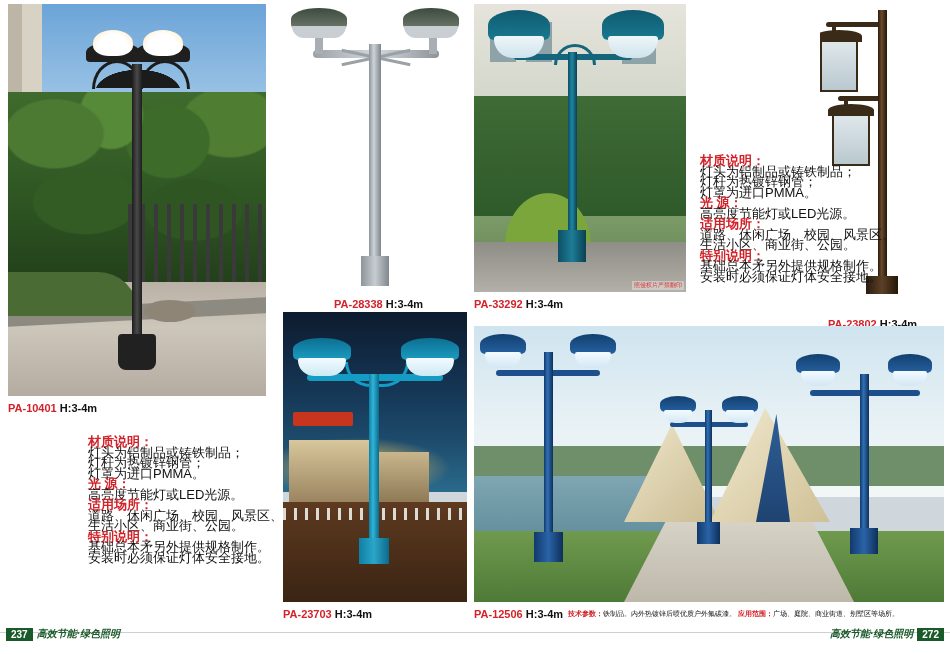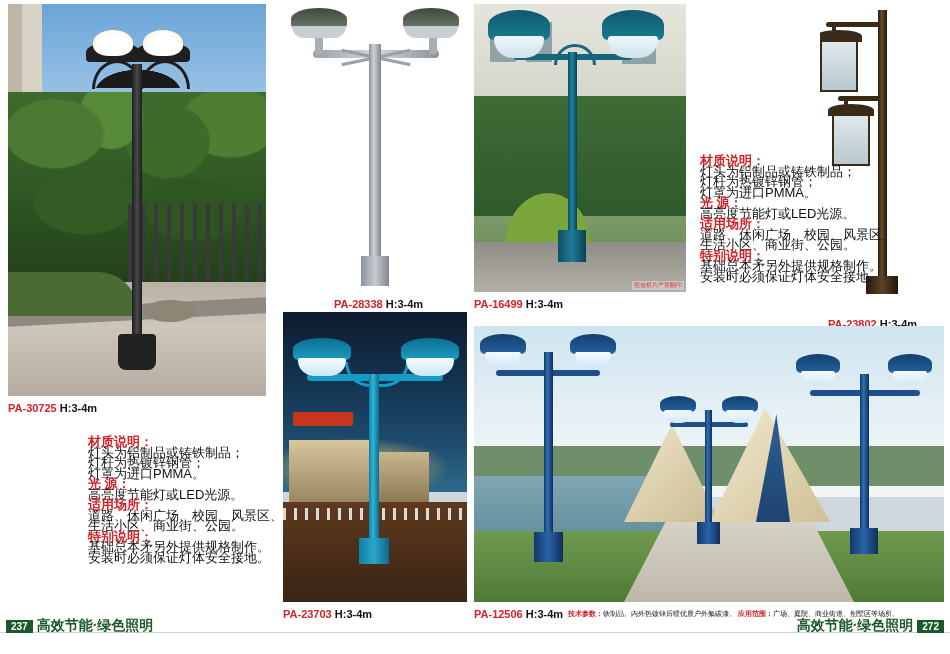--- a/index.html
+++ b/index.html
@@ -15,26 +15,26 @@
   
   .photo{position:absolute;overflow:hidden;background:#cfd6dc;}
   .cap{position:absolute;font-size:11px;font-weight:bold;color:#d2232a;white-space:nowrap;}
   .cap .h{color:#111;font-weight:bold;}
 
   
   .spec{position:absolute;font-size:13px;line-height:10.5px;color:#111;white-space:nowrap;}
   .spec .hd{color:#d2232a;font-weight:bold;}
 
   
-  .foot{position:absolute;bottom:16px;height:22px;width:100%;}
+  .foot{position:absolute;bottom:8px;height:22px;width:100%;}
   .foot-l,.foot-r{position:absolute;bottom:4px;height:16px;display:flex;align-items:center;gap:4px;}
   .foot-l{left:6px;}
   .foot-r{right:6px;}
   .pnum{background:#1a5a2a;color:#fff;font-size:10px;font-weight:bold;padding:1px 5px;}
-  .ftxt{font-size:14px;color:#1a5a2a;font-weight:bold;}
+  .ftxt{font-size:10px;color:#1a5a2a;font-weight:bold;font-style:italic;}
   .footline{position:absolute;left:0;right:0;bottom:21px;height:1px;background:#cfcfcf;}
 
   
   #ph1{left:8px;top:4px;width:258px;height:392px;}
   #ph1 .sky{position:absolute;left:0;top:0;width:100%;height:48%;
     background:linear-gradient(180deg,#6ba4d8 0%,#9fc6e6 55%,#cfe0ec 100%);}
   #ph1 .bldg{position:absolute;left:0;top:0;width:34px;height:150px;background:#d8d2c4;}
   #ph1 .bldg2{position:absolute;left:0;top:0;width:14px;height:150px;background:#bdb6a6;}
   #ph1 .trees{position:absolute;left:0;top:88px;width:100%;height:190px;
     background:linear-gradient(180deg,#3f6b2e 0%,#2d5422 60%,#23401b 100%);}
@@ -185,21 +185,21 @@
     <div class="scroll l"></div>
     <div class="scroll r"></div>
     <div class="pole"></div>
     <div class="base"></div>
     <div class="shade l"></div>
     <div class="shade r"></div>
     <div class="globe l"></div>
     <div class="globe r"></div>
   </div>
   <div class="cap" style="left:8px;top:402px;">
-    <span>PA-30725</span>
+    <span>PA-10401</span>
     <span class="h">H:3-4m</span>
   </div>
 
   <div class="spec" style="left:88px;top:437px;">
     <div class="hd">材质说明：</div>
     <div>灯头为铝制品或铸铁制品；</div>
     <div>灯杆为热镀锌钢管；</div>
     <div>灯罩为进口PMMA。</div>
     <div class="hd">光    源：</div>
     <div>高亮度节能灯或LED光源。</div>
@@ -242,21 +242,21 @@
     <div class="orn"></div>
     <div class="pole"></div>
     <div class="base"></div>
     <div class="shade l"></div>
     <div class="shade r"></div>
     <div class="glass l"></div>
     <div class="glass r"></div>
     <div class="wm">照侵权片严禁翻印</div>
   </div>
   <div class="cap" style="left:474px;top:298px;">
-    <span>PA-16499</span>
+    <span>PA-33292</span>
     <span class="h">H:3-4m</span>
   </div>
 
   <div class="photo" id="ph4">
     <div class="arm a1"></div>
     <div class="arm a2"></div>
     <div class="drop d1"></div>
     <div class="drop d2"></div>
     <div class="cap2 c1"></div>
     <div class="cap2 c2"></div>

